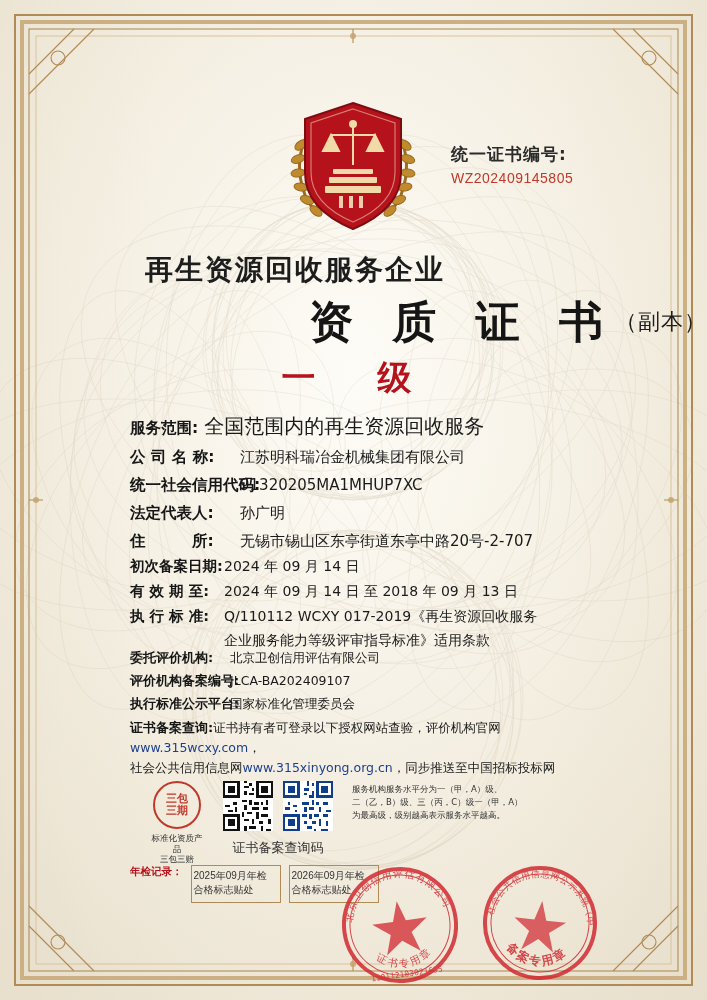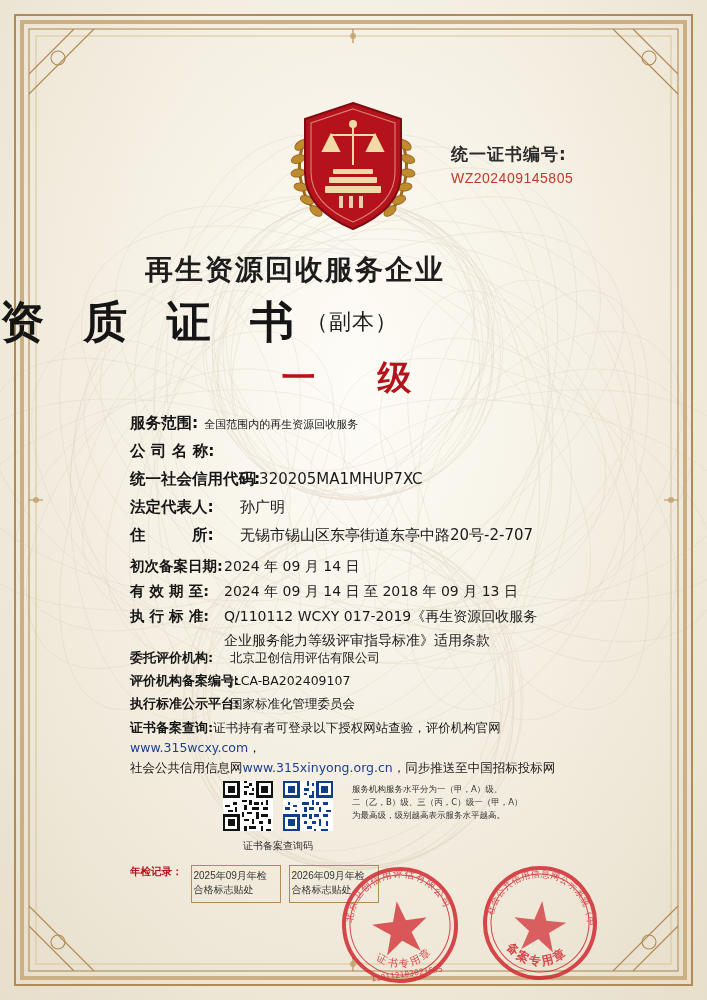--- a/index.html
+++ b/index.html
@@ -45,21 +45,21 @@
     font-size:14px;color:#c0392b;margin-top:4px;letter-spacing:.5px;
     font-family:"Liberation Sans",sans-serif;
   }
   
   .title-1{
     position:absolute;left:0;top:236px;width:590px;text-align:center;
     font-size:28px;font-weight:bold;color:#1d1d1d;letter-spacing:2px;
     font-family:"DejaVu Sans","Liberation Sans",sans-serif;
   }
   .title-2-wrap{
-    position:absolute;left:0;top:278px;width:707px;text-align:left;
+    position:absolute;left:0;top:278px;width:707px;text-align:right;
   }
   .title-2{
     font-size:44px;font-weight:bold;color:#151515;letter-spacing:12px;
     font-family:"DejaVu Sans","Liberation Sans",sans-serif;
   }
   .title-2-sub{
     font-size:22px;color:#1d1d1d;letter-spacing:1px;vertical-align:8px;
     font-family:"DejaVu Sans","Liberation Sans",sans-serif;
   }
   .grade{
@@ -76,21 +76,21 @@
   }
   .fkey{
     font-size:15.5px;font-weight:bold;color:#161616;white-space:nowrap;
     font-family:"DejaVu Sans","Liberation Sans",sans-serif;
   }
   .fkey.w7{width:104px;display:inline-block;}
   .fval{
     font-size:15px;color:#1a1a1a;margin-left:6px;
     font-family:"DejaVu Sans","Liberation Sans",sans-serif;
   }
-  .fval.big{font-size:11px;}
+  .fval.big{font-size:20px;}
   
   .fields2{
     position:absolute;left:130px;top:542px;width:470px;
   }
   .frow2{display:flex;align-items:baseline;margin-bottom:6px;}
   .fkey2{
     font-size:14.5px;font-weight:bold;color:#161616;white-space:nowrap;width:94px;
     font-family:"DejaVu Sans","Liberation Sans",sans-serif;
   }
   .fval2{
@@ -123,21 +123,21 @@
   .badge-3 .circle{
     width:44px;height:44px;margin:0 auto;border-radius:50%;
     border:2px solid #c0392b;color:#c0392b;font-size:11px;font-weight:bold;
     display:flex;align-items:center;justify-content:center;line-height:1.1;
     font-family:"DejaVu Sans","Liberation Sans",sans-serif;
   }
   .badge-3 .cap{font-size:8.5px;color:#333;margin-top:4px;line-height:1.25;
     font-family:"DejaVu Sans","Liberation Sans",sans-serif;}
   .qr-group{position:absolute;left:218px;top:766px;width:120px;text-align:center;}
   .qr{width:50px;height:50px;display:inline-block;margin:0 3px;}
-  .qr-cap{font-size:10px;color:#333;margin-top:4px;
+  .qr-cap{font-size:13px;color:#333;margin-top:4px;
     font-family:"DejaVu Sans","Liberation Sans",sans-serif;}
   .note{
     position:absolute;left:352px;top:768px;width:210px;
     font-size:8.5px;color:#333;line-height:1.5;
     font-family:"DejaVu Sans","Liberation Sans",sans-serif;
   }
   
   .yearrec{
     position:absolute;left:130px;top:850px;width:300px;display:flex;align-items:flex-start;
   }
@@ -322,20 +322,21 @@
     </div>
     <div class="grade">一　级</div>
 
     <div class="fields">
       <div class="frow">
         <span class="fkey">服务范围:</span>
         <span class="fval big">全国范围内的再生资源回收服务</span>
       </div>
       <div class="frow">
         <span class="fkey w7">公 司 名 称:</span>
+        <span class="fval">江苏明科瑞冶金机械集团有限公司</span>
       </div>
       <div class="frow">
         <span class="fkey w7">统一社会信用代码:</span>
         <span class="fval">91320205MA1MHUP7XC</span>
       </div>
       <div class="frow">
         <span class="fkey w7">法定代表人:</span>
         <span class="fval">孙广明</span>
       </div>
       <div class="frow">
@@ -374,20 +375,26 @@
       <div class="frow3">
         <span class="fkey3">执行标准公示平台:</span>
         <span class="fval3">国家标准化管理委员会</span>
       </div>
       <div class="wrapline">
         <span class="fkey3" style="display:inline">证书备案查询:</span><span>证书持有者可登录以下授权网站查验，评价机构官网</span><span class="blue">www.315wcxy.com</span><span>，</span><br>
         <span>社会公共信用信息网</span><span class="blue">www.315xinyong.org.cn</span><span>，同步推送至中国招标投标网</span>
       </div>
     </div>
 
+    <div class="badge-3">
+      <div class="circle">
+          <span id="badge-circle-text">三包<br>三期</span>
+        </div>
+      <div class="cap" id="badge-cap">标准化资质产品<br>三包三赔</div>
+    </div>
 
     <div class="qr-group">
       <svg class="qr" viewBox="0 0 21 21" shape-rendering="crispEdges">
         <rect width="21" height="21" fill="#fff"></rect>
         <g fill="#111">
           <path d="M0 0h7v7h-7z M1 1h5v5h-5z" fill-rule="evenodd"></path>
           <rect x="2" y="2" width="3" height="3"></rect>
           <path d="M14 0h7v7h-7z M15 1h5v5h-5z" fill-rule="evenodd"></path>
           <rect x="16" y="2" width="3" height="3"></rect>
           <path d="M0 14h7v7h-7z M1 15h5v5h-5z" fill-rule="evenodd"></path>

